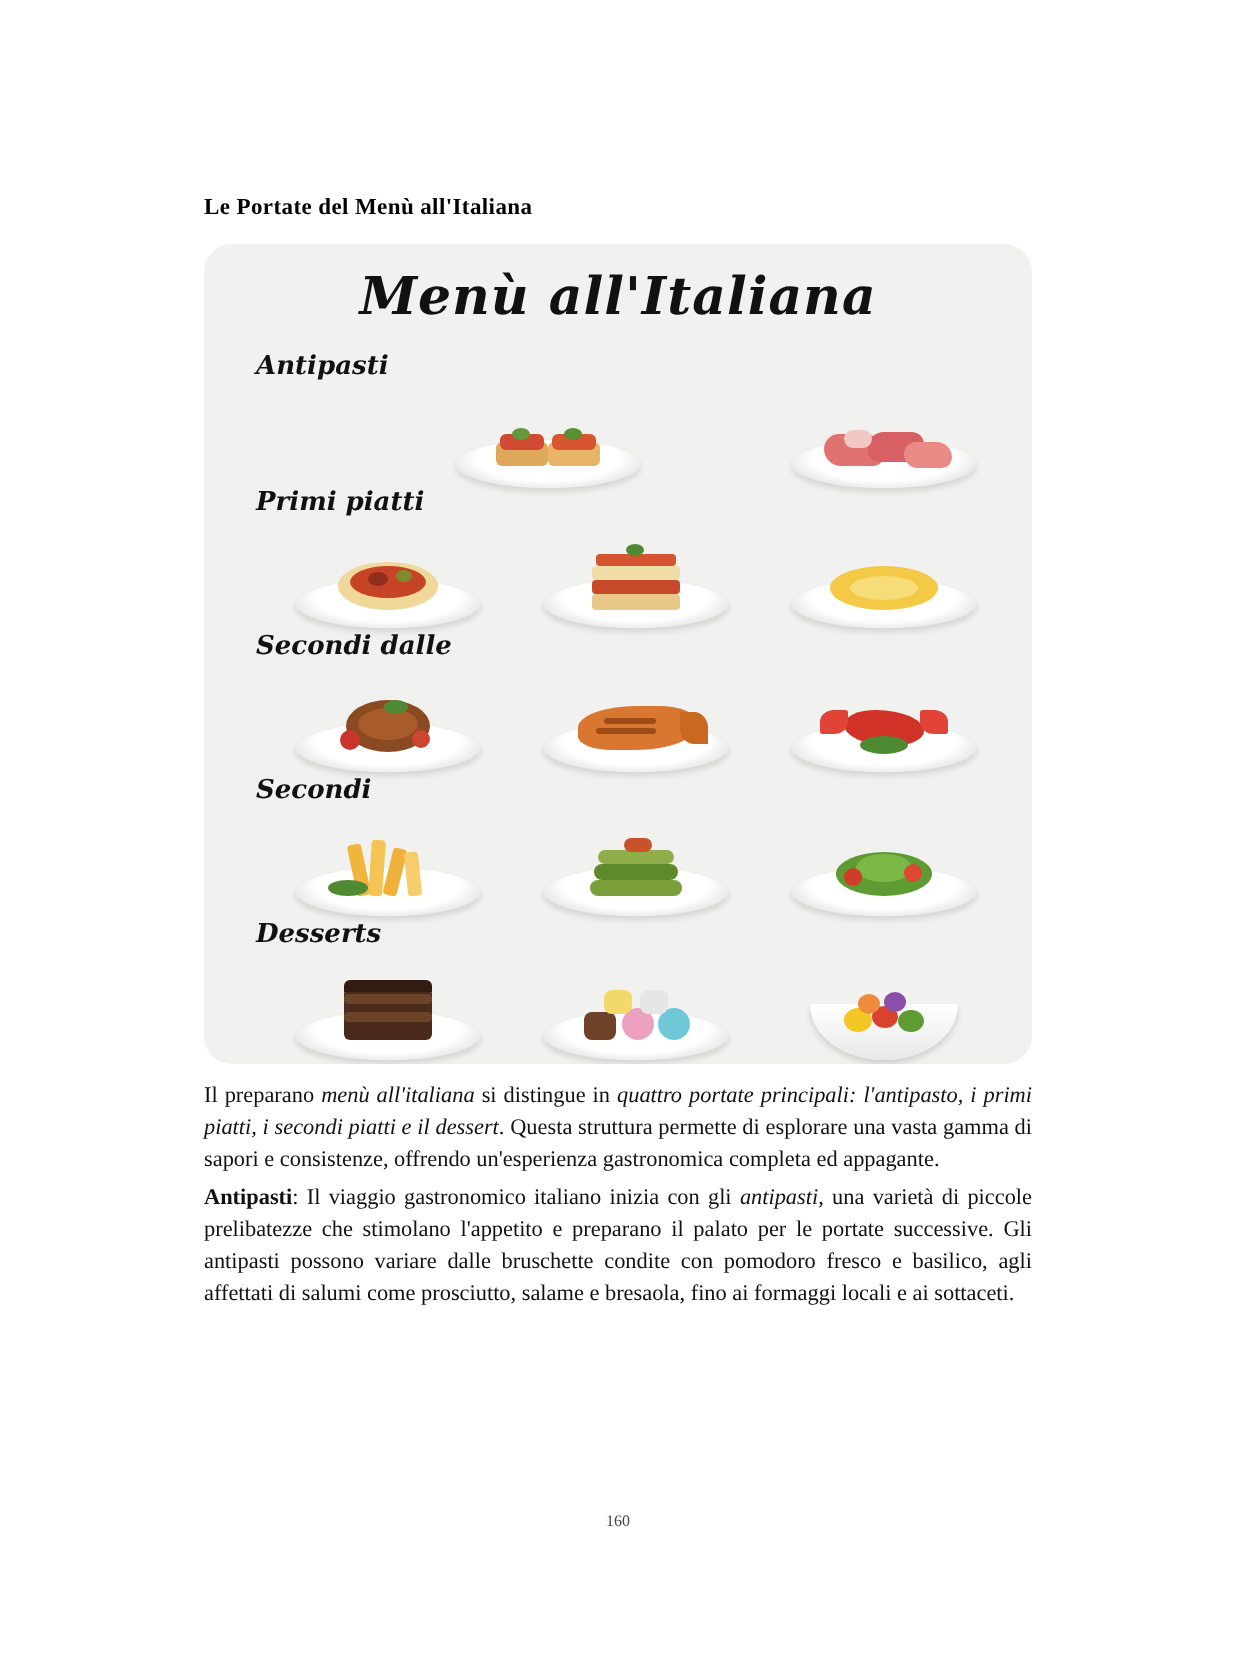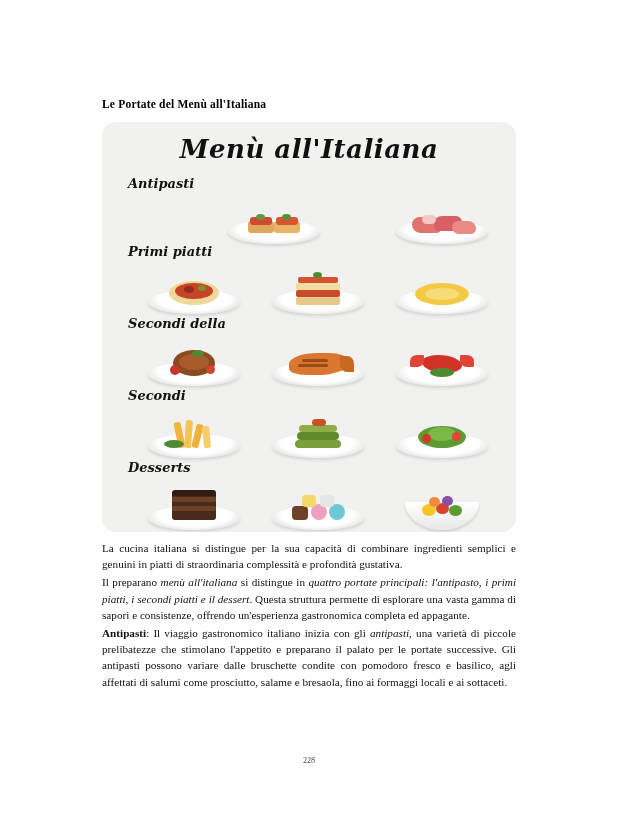--- a/index.html
+++ b/index.html
@@ -204,21 +204,21 @@
           <div class="plate"></div>
           <div class="food">
             <div class="blob" style="width:54px;height:22px;border-radius:50%;background:#f4c945;left:-27px;bottom:2px;position:absolute;"></div>
             <div class="blob" style="width:34px;height:12px;border-radius:50%;background:#f7dc7a;left:-17px;bottom:7px;position:absolute;"></div>
           </div>
         </div>
       </div>
     </div>
 
     <div class="course-row" style="top:194px;">
-      <div class="course-label">Secondi della</div>
+      <div class="course-label">Secondi dalle</div>
       <div class="dishes" style="left:40px;width:352px;top:16px;">
         <div class="dish">
           <div class="plate"></div>
           <div class="food">
             <div class="blob" style="width:42px;height:26px;border-radius:50%;background:#8a4a22;left:-21px;bottom:3px;position:absolute;"></div>
             <div class="blob" style="width:30px;height:16px;border-radius:50%;background:#a85c2c;left:-15px;bottom:9px;position:absolute;"></div>
             <div class="blob" style="width:10px;height:10px;border-radius:50%;background:#c9352b;left:-24px;bottom:4px;position:absolute;"></div>
             <div class="blob" style="width:9px;height:9px;border-radius:50%;background:#cf4630;left:12px;bottom:5px;position:absolute;"></div>
             <div class="blob" style="width:12px;height:7px;border-radius:50%;background:#4f8a33;left:-2px;bottom:22px;position:absolute;"></div>
           </div>
@@ -308,23 +308,22 @@
             <div class="blob" style="width:13px;height:11px;border-radius:50%;background:#5f9b33;left:7px;bottom:0;position:absolute;"></div>
             <div class="blob" style="width:11px;height:10px;border-radius:50%;background:#f08a3c;left:-13px;bottom:9px;position:absolute;"></div>
             <div class="blob" style="width:11px;height:10px;border-radius:50%;background:#8a4fa8;left:0px;bottom:10px;position:absolute;"></div>
           </div>
         </div>
       </div>
     </div>
   </div>
 
   <div class="body-copy">
-    <p>La cucina italiana si distingue per la sua capacità di combinare ingredienti semplici e genuini in piatti di straordinaria complessità e profondità gustativa.</p>
     <p>
       <span>Il preparano </span><span class="it">menù all'italiana</span><span> si distingue in </span><span class="it">quattro portate principali: l'antipasto, i primi piatti, i secondi piatti e il dessert</span><span>. Questa struttura permette di esplorare una vasta gamma di sapori e consistenze, offrendo un'esperienza gastronomica completa ed appagante.</span>
     </p>
     <p>
       <span class="bd">Antipasti</span><span>: Il viaggio gastronomico italiano inizia con gli </span><span class="it">antipasti</span><span>, una varietà di piccole prelibatezze che stimolano l'appetito e preparano il palato per le portate successive. Gli antipasti possono variare dalle bruschette condite con pomodoro fresco e basilico, agli affettati di salumi come prosciutto, salame e bresaola, fino ai formaggi locali e ai sottaceti.</span>
     </p>
   </div>
 
-  <div class="page-number">228</div>
+  <div class="page-number">160</div>
 </div>
 
 </body></html>

